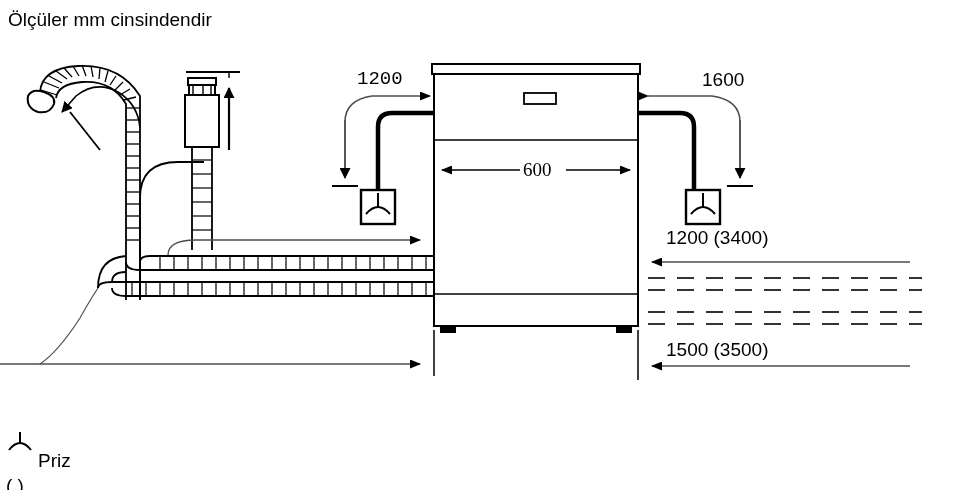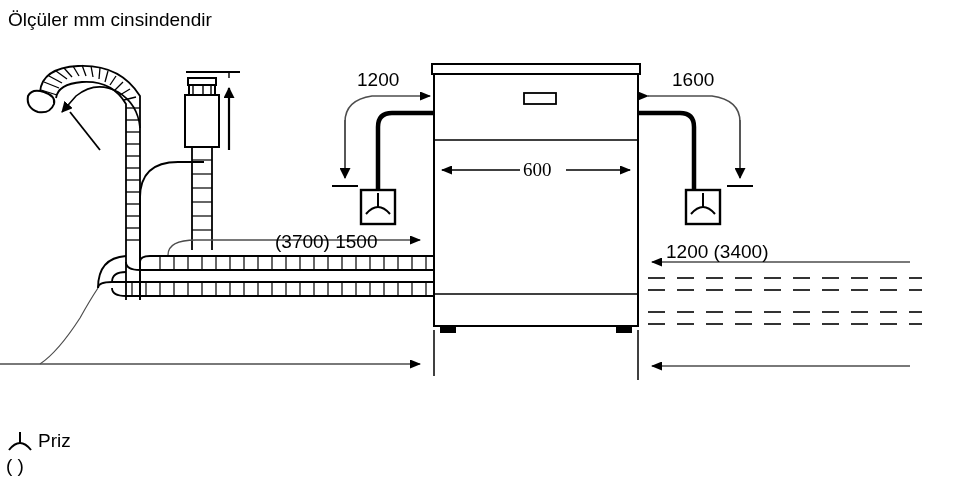--- a/index.html
+++ b/index.html
@@ -7,21 +7,21 @@
     width:980px;height:490px;
     font-family:"Liberation Sans","DejaVu Sans",sans-serif;
     color:#000;
     overflow:hidden;
     position:relative;
   }
   #stage{position:relative;width:980px;height:407px;}
   svg#diagram{position:absolute;left:0;top:0;width:980px;height:490px;}
   .txt{position:absolute;white-space:nowrap;font-size:19px;color:#000;line-height:1;}
   .title{font-size:19px;}
-  .legend-txt{font-size:19px;}
+  .legend-txt{font-size:19px;margin-top:20px;}
 </style>
 </head>
 <body>
 
 <div id="stage">
 
   <div class="txt title" style="left:8px;top:10px;">Ölçüler mm cinsindendir</div>
 
   <svg id="diagram" viewBox="0 0 980 490">
     <defs>
@@ -237,30 +237,30 @@
       <line x1="648" y1="312" x2="922" y2="312"></line>
       <line x1="648" y1="324" x2="922" y2="324"></line>
     </g>
 
     <g>
       <line x1="20" y1="432" x2="20" y2="444" stroke="#000" stroke-width="2"></line>
       <path d="M9,450 Q20,436 31,450" fill="none" stroke="#000" stroke-width="2"></path>
     </g>
   </svg>
 
-  <div class="txt" style="left:357px;top:70px;">1200</div>
-
-  <div class="txt" style="left:672px;top:70px;">1600</div>
+  <div class="txt" style="left:357px;top:70px;font-family:Liberation Mono, monospace;">1200</div>
+
+  <div class="txt" style="left:702px;top:70px;">1600</div>
 
   <div class="txt" style="left:523px;top:160px;font-family:Liberation Serif, serif;">600</div>
 
-  <div class="txt" style="left:275px;top:232px;">(3700) 1500</div>
-
-  <div class="txt" style="left:666px;top:242px;">1200 (3400)</div>
-
-
+
+  <div class="txt" style="left:666px;top:228px;">1200 (3400)</div>
+
+
+  <div class="txt" style="left:666px;top:340px;">1500 (3500)</div>
 
   <div class="txt legend-txt" style="left:38px;top:431px;">Priz</div>
 
   <div class="txt legend-txt" style="left:6px;top:456px;">( )</div>
 
 
 </div>
 
 </body></html>

